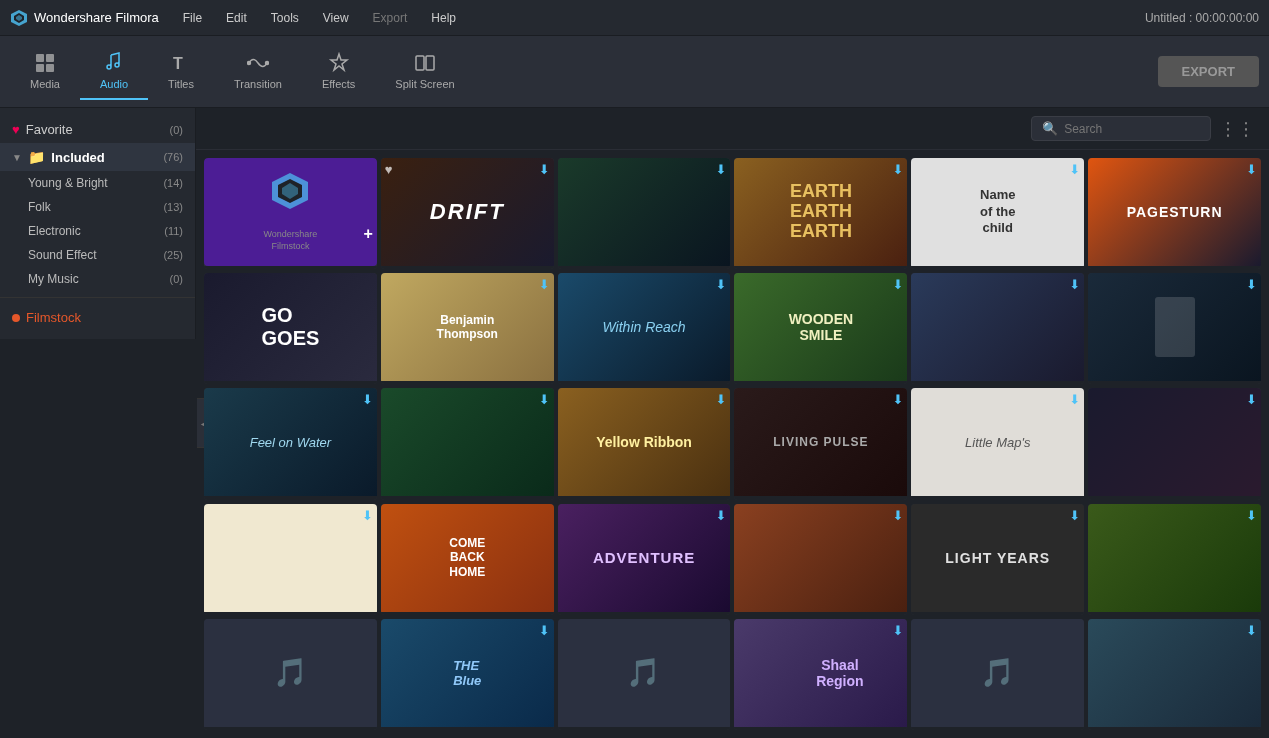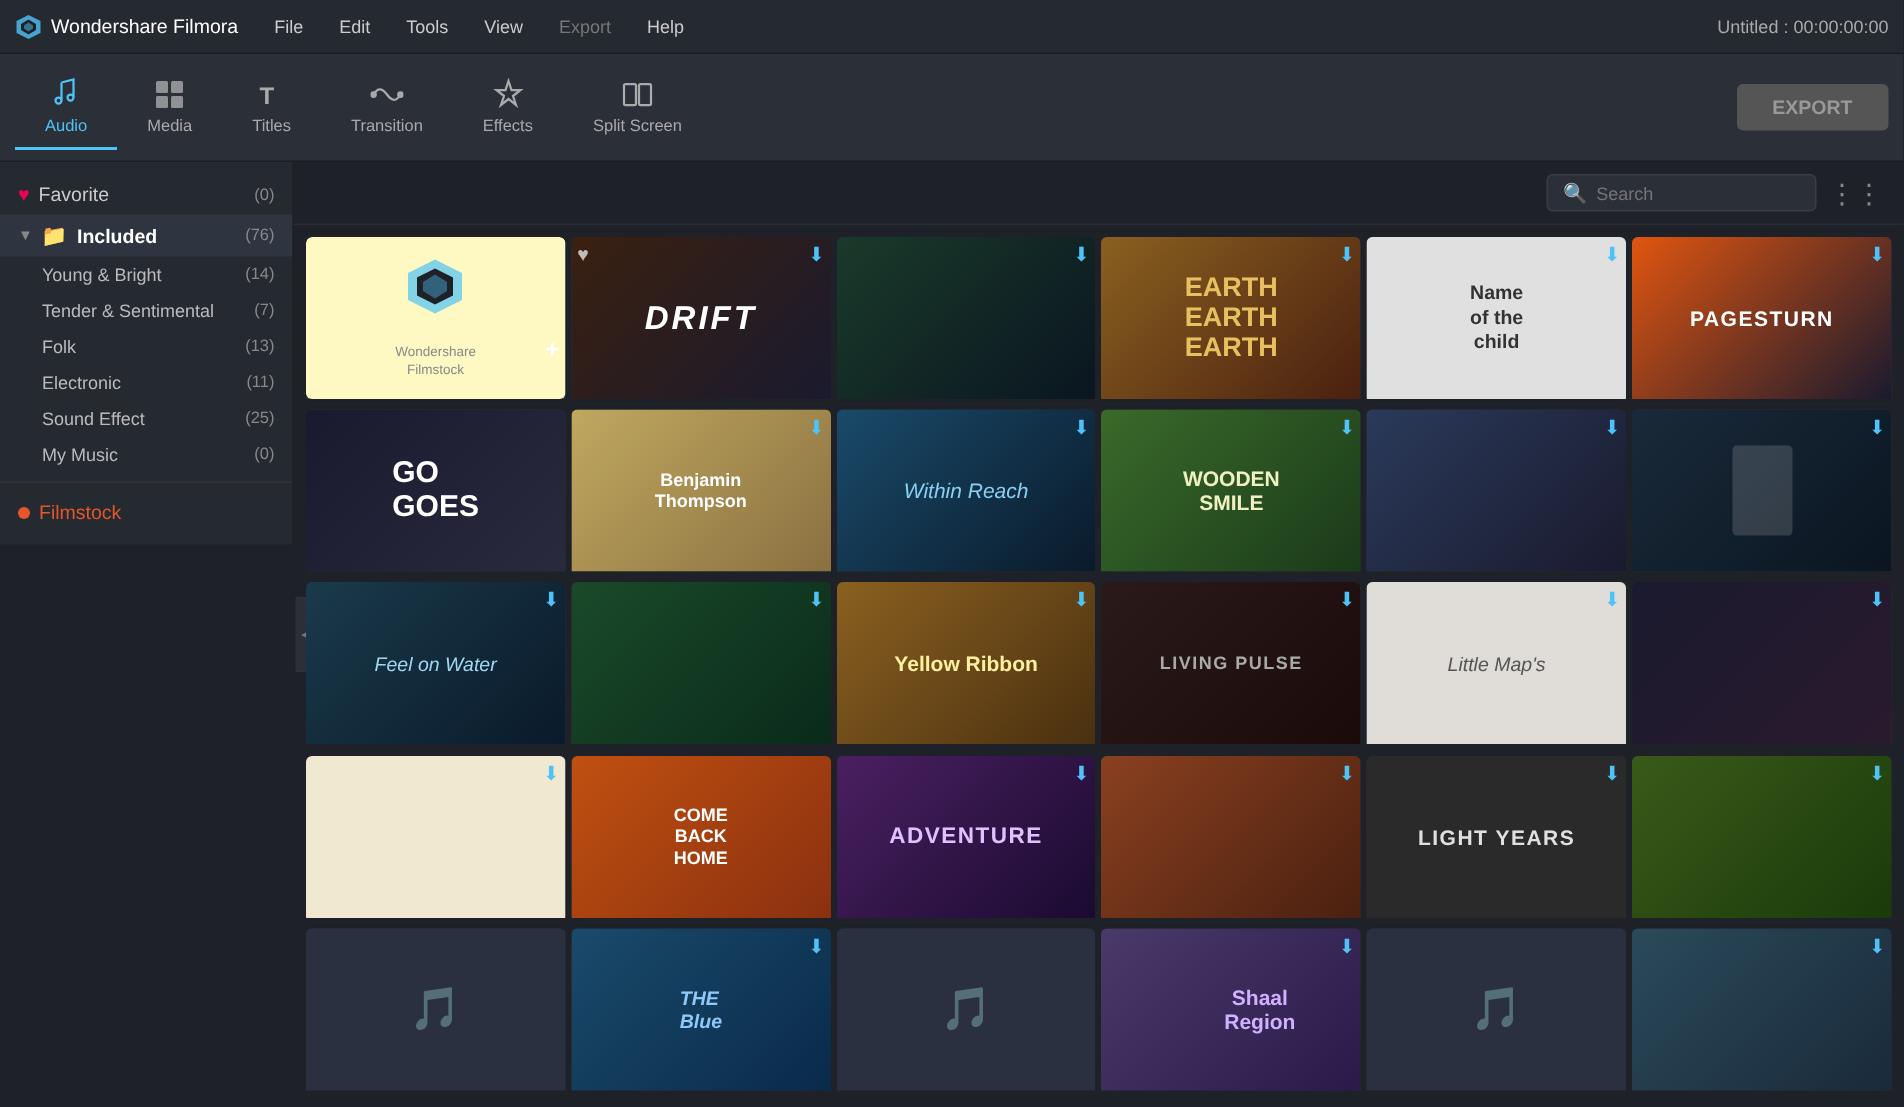--- a/index.html
+++ b/index.html
@@ -246,21 +246,21 @@
       position: absolute;
       bottom: 26px;
       right: 4px;
       color: #fff;
       font-size: 16px;
       font-weight: bold;
     }
 
     
     .more-effects-card {
-      background: #fef9c3;
+      background: #4c1d95;
       display: flex;
       flex-direction: column;
       align-items: center;
       justify-content: center;
       aspect-ratio: 16/10;
       border-radius: 4px;
       cursor: pointer;
       gap: 18px;
     }
     .more-effects-logo {
@@ -322,35 +322,35 @@
     <span>Edit</span>
     <span>Tools</span>
     <span>View</span>
     <span style="color:#777">Export</span>
     <span>Help</span>
   </div>
   <div class="titlebar-title">Untitled : 00:00:00:00</div>
 </div>
 
 <div class="toolbar">
-  <div class="toolbar-item active">
-    <svg viewBox="0 0 22 22" fill="currentColor">
-      <path d="M8 3v12M8 3l8-2v12M8 15a2 2 0 1 1-4 0 2 2 0 0 1 4 0zm8-2a2 2 0 1 1-4 0 2 2 0 0 1 4 0z" stroke="currentColor" stroke-width="1.5" fill="none"></path>
-    </svg>
-    <span>Audio</span>
-  </div>
   <div class="toolbar-item">
     <svg viewBox="0 0 22 22" fill="currentColor">
       <rect x="2" y="2" width="8" height="8" rx="1" opacity="0.8"></rect>
       <rect x="12" y="2" width="8" height="8" rx="1" opacity="0.8"></rect>
       <rect x="2" y="12" width="8" height="8" rx="1" opacity="0.8"></rect>
       <rect x="12" y="12" width="8" height="8" rx="1" opacity="0.8"></rect>
     </svg>
     <span>Media</span>
   </div>
+  <div class="toolbar-item active">
+    <svg viewBox="0 0 22 22" fill="currentColor">
+      <path d="M8 3v12M8 3l8-2v12M8 15a2 2 0 1 1-4 0 2 2 0 0 1 4 0zm8-2a2 2 0 1 1-4 0 2 2 0 0 1 4 0z" stroke="currentColor" stroke-width="1.5" fill="none"></path>
+    </svg>
+    <span>Audio</span>
+  </div>
   <div class="toolbar-item">
     <svg viewBox="0 0 22 22" fill="currentColor">
       <text x="3" y="17" font-size="16" font-weight="bold" fill="currentColor">T</text>
     </svg>
     <span>Titles</span>
   </div>
   <div class="toolbar-item">
     <svg viewBox="0 0 22 22" fill="none" stroke="currentColor" stroke-width="1.5">
       <path d="M2 11 Q6 4 11 11 Q16 18 20 11"></path>
       <circle cx="2" cy="11" r="1.5" fill="currentColor"></circle>
@@ -386,24 +386,20 @@
       </div>
       <div class="sidebar-section-header" style="background:#2f3540;">
         <span class="sidebar-toggle">▼</span>
         <span class="folder-icon">📁</span>
         <span style="color:#fff; font-weight:600;">Included</span>
         <span class="count">(76)</span>
       </div>
       <div class="sidebar-item">
         <span>Young &amp; Bright</span>
         <span class="count">(14)</span>
-      </div>
-      <div class="sidebar-item">
-        <span>Tender &amp; Sentimental</span>
-        <span class="count">(7)</span>
       </div>
       <div class="sidebar-item">
         <span>Folk</span>
         <span class="count">(13)</span>
       </div>
       <div class="sidebar-item">
         <span>Electronic</span>
         <span class="count">(11)</span>
       </div>
       <div class="sidebar-item">

